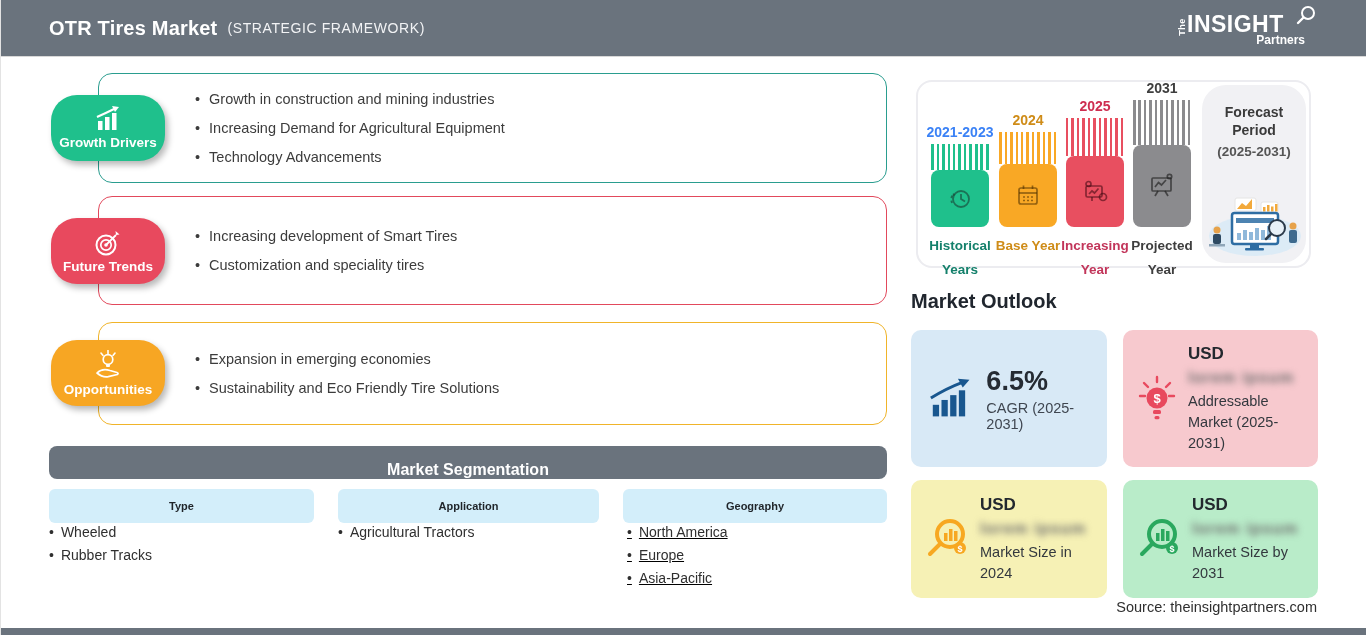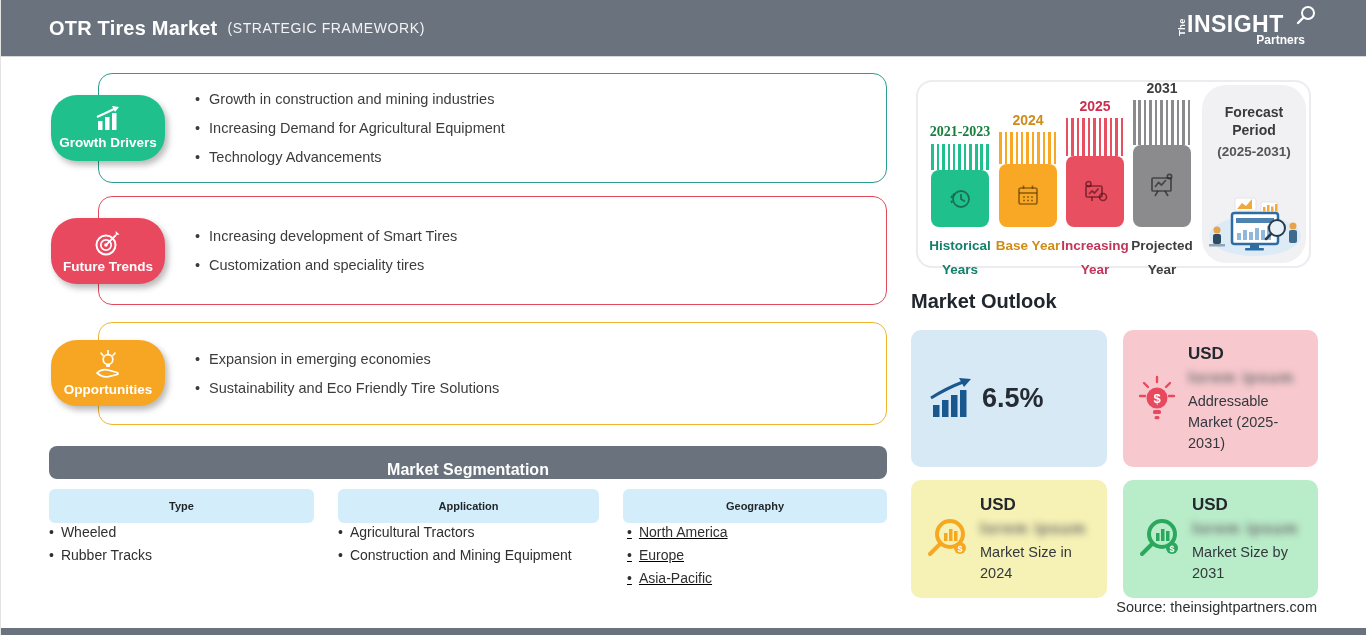--- a/index.html
+++ b/index.html
@@ -69,33 +69,33 @@
   .tl-bar-3{left:215px;top:18px;height:127px;}
   .tl-bar-0 .tl-fringe{height:26px;background:repeating-linear-gradient(90deg,#1fc08c 0 2.5px,#ffffff 2.5px 5.5px);}
   .tl-bar-1 .tl-fringe{height:32px;background:repeating-linear-gradient(90deg,#f9a825 0 2.5px,#ffffff 2.5px 5.5px);}
   .tl-bar-2 .tl-fringe{height:38px;background:repeating-linear-gradient(90deg,#e84f60 0 2.5px,#ffffff 2.5px 5.5px);}
   .tl-bar-3 .tl-fringe{height:45px;background:repeating-linear-gradient(90deg,#8b8b8e 0 2.5px,#ffffff 2.5px 5.5px);}
   .tl-bar-0 .tl-solid{background:#1fc08c;}
   .tl-bar-1 .tl-solid{background:#f9a825;}
   .tl-bar-2 .tl-solid{background:#e84f60;}
   .tl-bar-3 .tl-solid{background:#8b8b8e;}
   .tl-year{position:absolute;width:78px;text-align:center;font-size:14px;font-weight:bold;}
-  .tl-year-0{left:3px;top:42px;color:#15803d;font-family:Liberation Serif, serif;}
+  .tl-year-0{left:3px;top:42px;color:#3b82f6;}
   .tl-year-1{left:71px;top:30px;color:#cf8c18;}
   .tl-year-2{left:138px;top:16px;color:#ce2e50;}
   .tl-year-3{left:205px;top:-2px;color:#3e3e3e;}
   .tl-role{position:absolute;top:152px;width:74px;text-align:center;font-size:13.5px;font-weight:bold;line-height:24px;}
   .tl-role-0{left:5px;color:#14806b;}
   .tl-role-1{left:73px;color:#cf8c18;}
   .tl-role-2{left:140px;color:#c2355a;}
   .tl-role-3{left:207px;color:#3e3e3e;}
   
   .mo-title{position:absolute;left:910px;top:290px;font-size:20px;font-weight:bold;color:#20262e;}
   .mo-card{position:absolute;border-radius:10px;box-sizing:border-box;display:flex;align-items:center;}
-  .mo-card-0{left:910px;top:330px;width:196px;height:137px;background:#d8e9f6;padding-left:16px;gap:7px;}
+  .mo-card-0{left:910px;top:330px;width:196px;height:137px;background:#d8e9f6;padding-left:16px;gap:13px;}
   .mo-card-1{left:1122px;top:330px;width:195px;height:137px;background:#f7c9ce;padding-left:13px;gap:10px;}
   .mo-card-2{left:910px;top:480px;width:196px;height:118px;background:#f6f1b5;padding-left:13px;gap:10px;}
   .mo-card-3{left:1122px;top:480px;width:195px;height:118px;background:#b9ecc9;padding-left:13px;gap:10px;}
   .mo-value{font-size:27px;font-weight:bold;color:#252b33;}
   .mo-cagr-label{font-size:14.5px;color:#3f4650;margin-top:3px;}
   .mo-usd{font-size:17px;font-weight:bold;color:#23282e;}
   .mo-masked{font-size:16px;font-weight:bold;color:#6e6e6e;filter:blur(3.5px);letter-spacing:1px;margin:5px 0 4px 0;}
   .mo-label{font-size:14.5px;color:#33383e;line-height:21px;width:118px;}
   .mo-text{display:flex;flex-direction:column;}
   .src{position:absolute;right:49px;top:599px;font-size:14.5px;color:#2f2f2f;}
@@ -185,21 +185,20 @@
 </div>
 <div class="seg-pill seg-pill-3">
   <span>Geography</span>
 </div>
 <ul class="seg-list seg-list-1">
   <li>Wheeled</li>
   <li>Rubber Tracks</li>
 </ul>
 <ul class="seg-list seg-list-2">
   <li>Agricultural Tractors</li>
-  <li>Construction and Mining Equipment</li>
 </ul>
 <ul class="seg-list seg-list-3">
   <li>North America</li>
   <li>Europe</li>
   <li>Asia-Pacific</li>
 </ul>
 
 <div class="tl-card">
   <span class="tl-year tl-year-0">2021-2023</span>
   <span class="tl-year tl-year-1">2024</span>
@@ -301,20 +300,21 @@
   <svg width="48" height="42" viewBox="0 0 48 42">
     <rect x="6" y="27" width="6.5" height="12" fill="#19578f"></rect>
     <rect x="15" y="22" width="6.5" height="17" fill="#19578f"></rect>
     <rect x="24" y="17" width="6.5" height="22" fill="#19578f"></rect>
     <rect x="33" y="12" width="6.5" height="27" fill="#19578f"></rect>
     <path d="M4 20 Q20 10 36 4" stroke="#19578f" stroke-width="3" fill="none"></path>
     <path d="M32 0 L44 1 L37 9 Z" fill="#19578f"></path>
   </svg>
   <div class="mo-text">
     <span class="mo-value">6.5%</span>
+    <span class="mo-cagr-label">CAGR (2025-2031)</span>
   </div>
 </div>
 
 <div class="mo-card mo-card-1">
   <svg width="42" height="48" viewBox="0 0 42 48">
     <g stroke="#e8495e" stroke-width="2.4" stroke-linecap="round">
       <line x1="21" y1="2" x2="21" y2="7"></line>
       <line x1="8" y1="8" x2="12" y2="12"></line>
       <line x1="34" y1="8" x2="30" y2="12"></line>
       <line x1="4" y1="21" x2="9" y2="21"></line>

